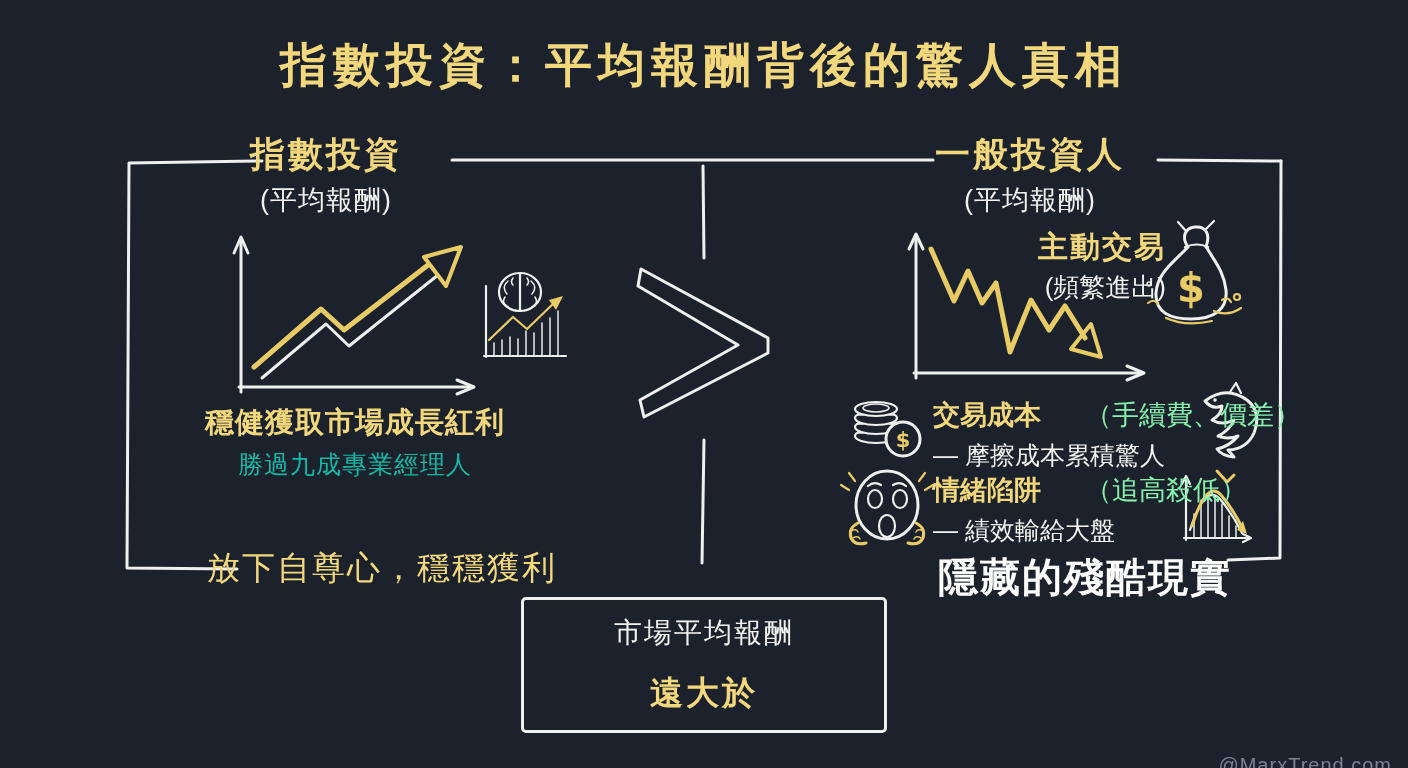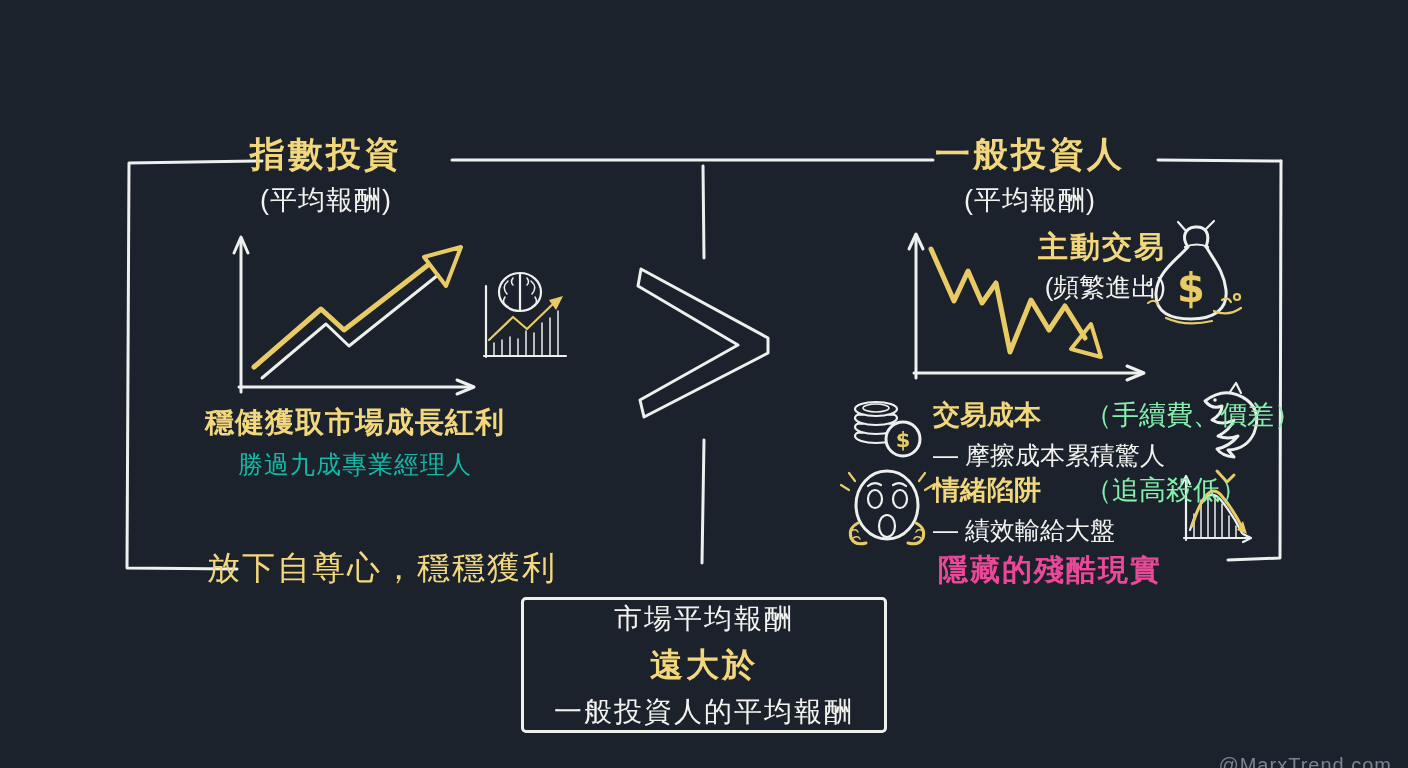--- a/index.html
+++ b/index.html
@@ -32,27 +32,27 @@
 
   .left-footer { left:207px; top:546px; font-size:33px; font-weight:400; color:#f2d77c; letter-spacing:2px; }
 
   .item-text-1 { left:933px; top:397px; }
   .item-text-2 { left:933px; top:472px; }
   .item-line { font-size:27px; white-space:nowrap; }
   .item-title { font-weight:800; color:#f2d77c; }
   .item-suffix { color:#86efac;margin-left:44px; }
   .item-desc { font-size:25px; color:#f2f3ef; margin-top:6px; }
 
-  .right-footer { left:938px; top:550px; font-size:30px; font-weight:800; color:#ec4899; letter-spacing:2px; }
+  .right-footer { left:938px; top:550px; font-size:40px; font-weight:800; color:#ffffff; letter-spacing:2px; }
 
   .conclusion {
     left:521px; top:597px; width:360px; height:130px;
     border:3px solid #eef0ec; border-radius:5px;
     display:flex; flex-direction:column; justify-content:center; align-items:center;
-    gap:5px; text-align:center;
+    gap:19px; text-align:center;
   }
   .c1,.c3 { font-size:28px; color:#f2f3ef; letter-spacing:2px; }
   .c2 { font-size:33px; font-weight:800; color:#f2d77c; letter-spacing:3px; }
 
   .watermark { right:16px; top:754px; font-size:20px; color:#7b8490; letter-spacing:1px; }
 
   
   #art { position:absolute; left:0; top:0; }
   #art path, #art ellipse, #art circle, #art polyline {
     stroke:#eef0ee; stroke-width:3; fill:none;
@@ -169,20 +169,21 @@
     <g>
       <path class="w2" d="M1186,540 L1186,478 M1182,484 L1186,476 L1190,484 M1184,538 L1250,538 M1243,534 L1251,538 L1243,542"></path>
       <path class="w15" d="M1194,538 L1194,514 M1201,538 L1201,500 M1208,538 L1208,494 M1215,538 L1215,496 M1222,538 L1222,504 M1229,538 L1229,516 M1236,538 L1236,526"></path>
       <path class="w2" d="M1190,530 Q1205,483 1220,499 Q1232,513 1242,533"></path>
       <path class="y" d="M1192,526 Q1207,479 1221,495 Q1233,509 1243,529"></path>
       <polygon class="filly" points="1247,534 1237,530 1243,521"></polygon>
       <path class="y" d="M1217,471 L1227,482 L1234,475"></path>
     </g>
   </svg>
 
+  <div class="abs title">指數投資：平均報酬背後的驚人真相</div>
 
   <div class="abs hdr-group hdr-left">
     <div class="hdr">指數投資</div>
     <div class="sub">(平均報酬)</div>
   </div>
 
   <div class="abs hdr-group hdr-right">
     <div class="hdr">一般投資人</div>
     <div class="sub">(平均報酬)</div>
   </div>
@@ -211,18 +212,17 @@
       <span class="item-title">情緒陷阱</span><span class="item-suffix">（追高殺低）</span>
     </div>
     <div class="item-desc">— 績效輸給大盤</div>
   </div>
 
   <div class="abs right-footer">隱藏的殘酷現實</div>
 
   <div class="abs conclusion">
     <div class="c1">市場平均報酬</div>
     <div class="c2">遠大於</div>
-    <div class="c3">一般投資人的平均報酬</div>
   </div>
 
   <div class="abs watermark">@MarxTrend.com</div>
 
 </div>
 
 </body></html>

